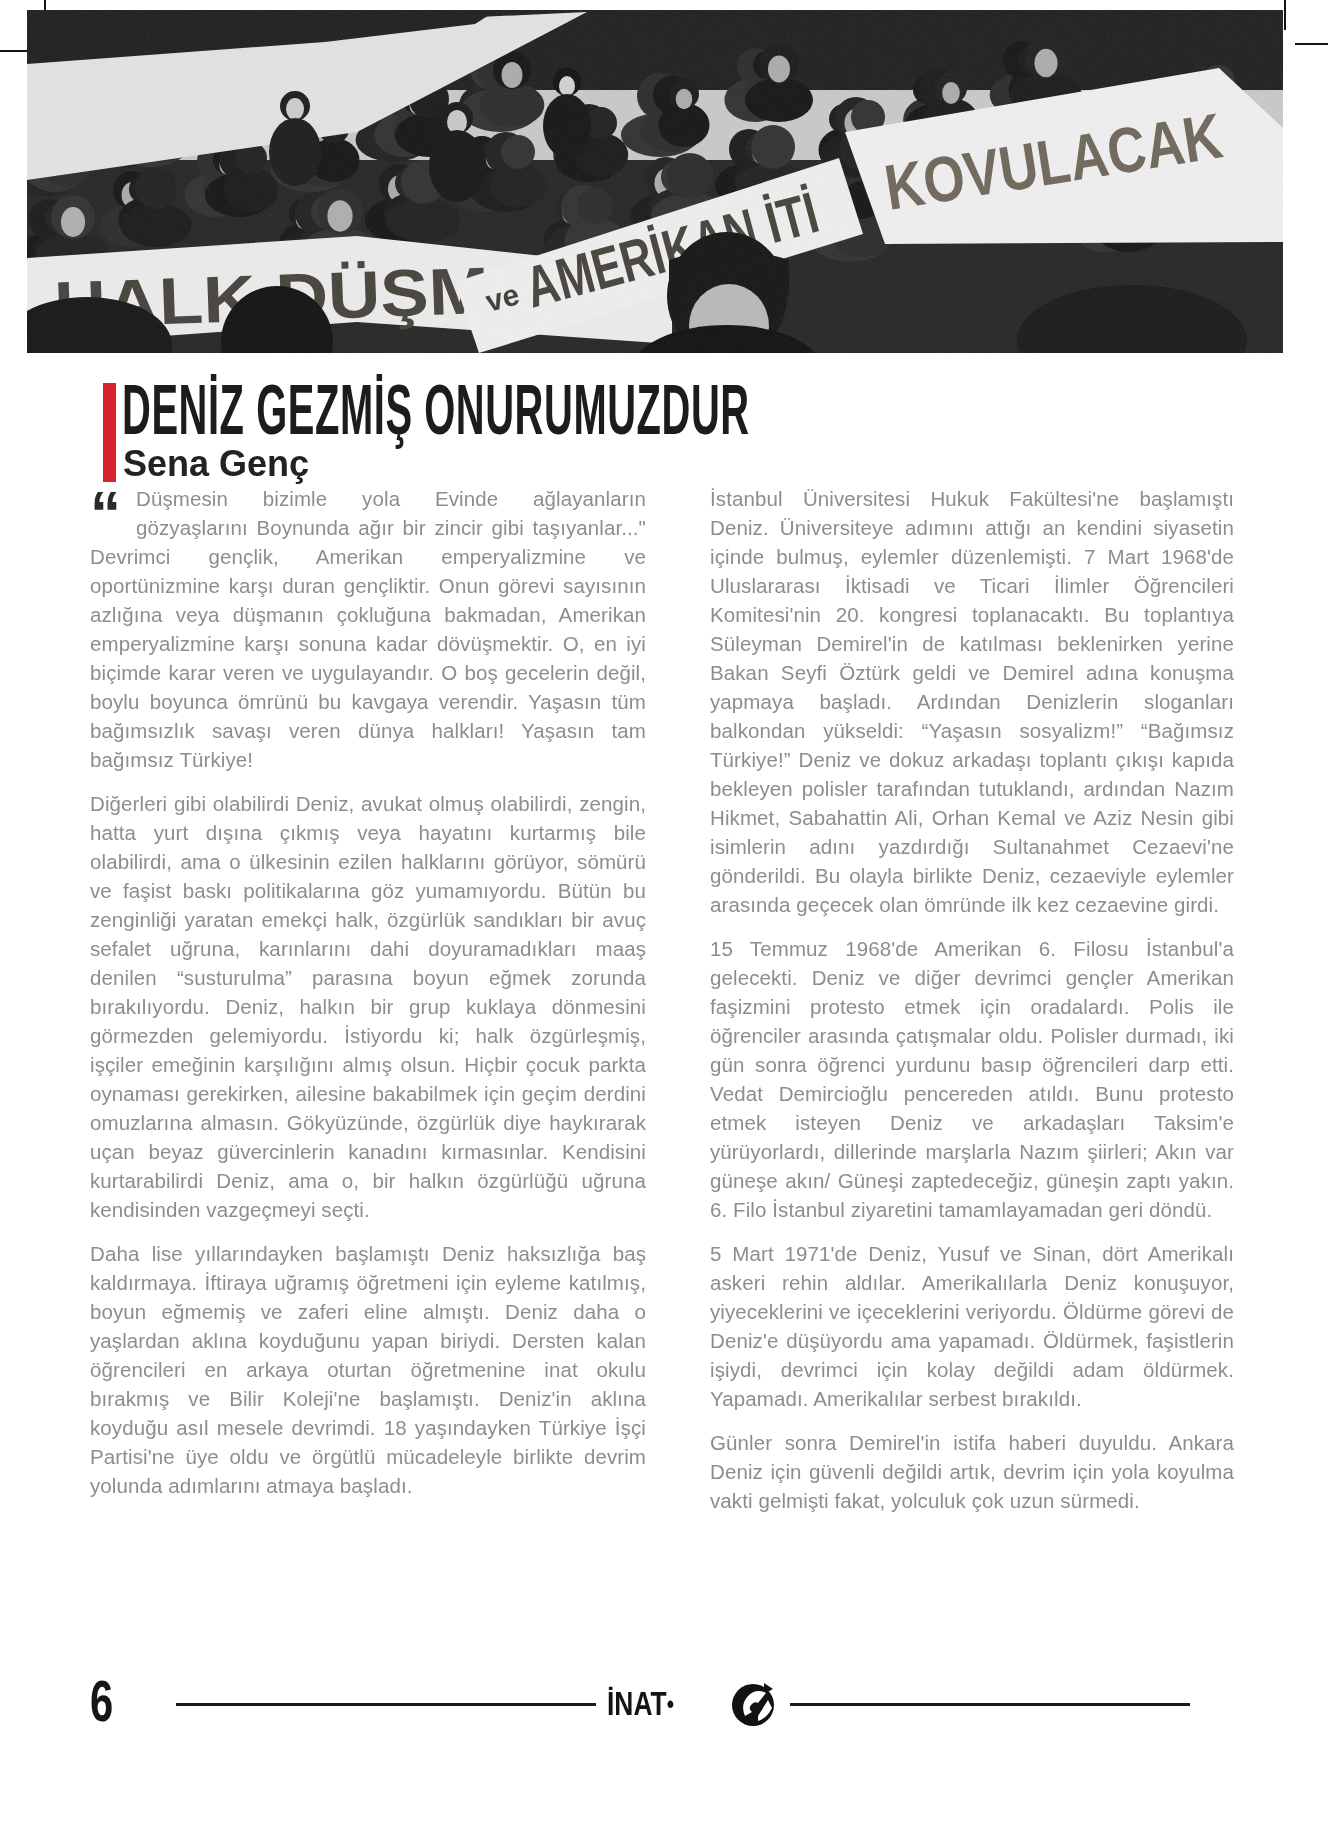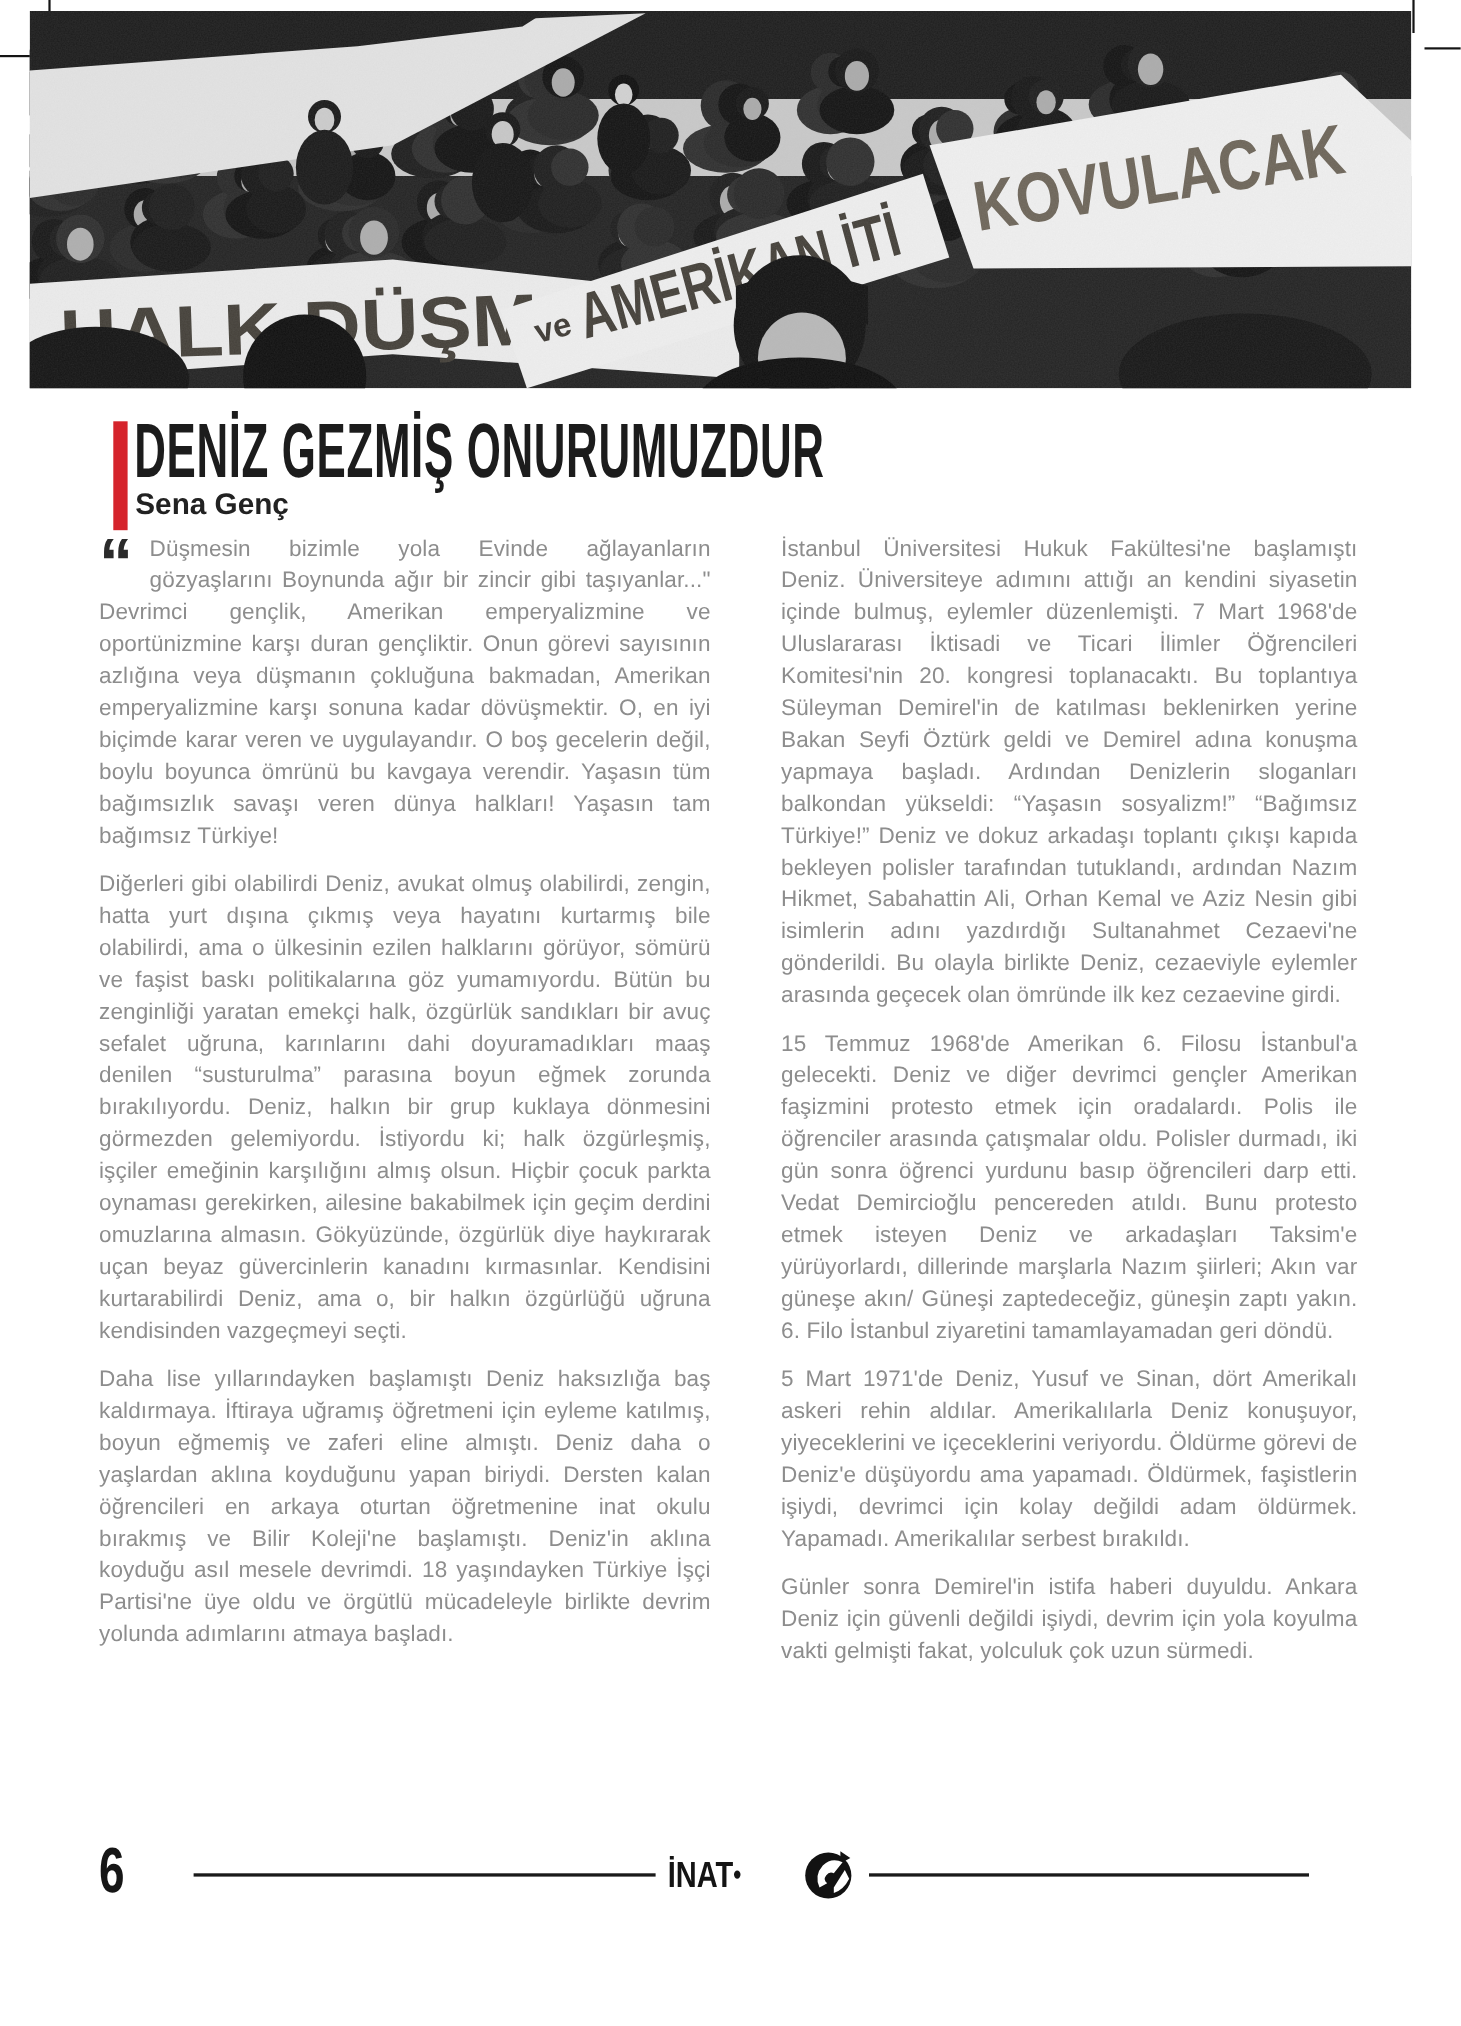--- a/index.html
+++ b/index.html
@@ -23,21 +23,21 @@
 
   
   .red-bar{position:absolute;left:103px;top:383px;width:13px;height:99px;background:#d5242c;}
   .title{
     position:absolute;left:122px;top:374px;
     font-size:70px;line-height:72px;font-weight:700;
     color:#1c1c1c;white-space:nowrap;
     transform:scale(0.57,1);transform-origin:left top;
     letter-spacing:1px;
   }
-  .author{position:absolute;left:123px;top:443px;font-size:27px;font-weight:700;color:#222222;}
+  .author{position:absolute;left:123px;top:443px;font-size:36px;font-weight:700;color:#222222;}
 
   
   .col{
     position:absolute;top:484px;
     font-size:20.5px;line-height:29px;
     color:#8d8d8d;text-align:justify;
     letter-spacing:0.1px;
   }
   .col p{margin:0 0 15px 0;}
   .col-left{left:90px;width:556px;}
@@ -346,21 +346,21 @@
 
 <div class="col col-left">
     <p><span class="qmark">“</span>Düşmesin bizimle yola Evinde ağlayanların gözyaşlarını Boynunda ağır bir zincir gibi taşıyanlar..." Devrimci gençlik, Amerikan emperyalizmine ve oportünizmine karşı duran gençliktir. Onun görevi sayısının azlığına veya düşmanın çokluğuna bakmadan, Amerikan emperyalizmine karşı sonuna kadar dövüşmektir. O, en iyi biçimde karar veren ve uygulayandır. O boş gecelerin değil, boylu boyunca ömrünü bu kavgaya verendir. Yaşasın tüm bağımsızlık savaşı veren dünya halkları! Yaşasın tam bağımsız Türkiye!</p>
     <p>Diğerleri gibi olabilirdi Deniz, avukat olmuş olabilirdi, zengin, hatta yurt dışına çıkmış veya hayatını kurtarmış bile olabilirdi, ama o ülkesinin ezilen halklarını görüyor, sömürü ve faşist baskı politikalarına göz yumamıyordu. Bütün bu zenginliği yaratan emekçi halk, özgürlük sandıkları bir avuç sefalet uğruna, karınlarını dahi doyuramadıkları maaş denilen “susturulma” parasına boyun eğmek zorunda bırakılıyordu. Deniz, halkın bir grup kuklaya dönmesini görmezden gelemiyordu. İstiyordu ki; halk özgürleşmiş, işçiler emeğinin karşılığını almış olsun. Hiçbir çocuk parkta oynaması gerekirken, ailesine bakabilmek için geçim derdini omuzlarına almasın. Gökyüzünde, özgürlük diye haykırarak uçan beyaz güvercinlerin kanadını kırmasınlar. Kendisini kurtarabilirdi Deniz, ama o, bir halkın özgürlüğü uğruna kendisinden vazgeçmeyi seçti.</p>
     <p>Daha lise yıllarındayken başlamıştı Deniz haksızlığa baş kaldırmaya. İftiraya uğramış öğretmeni için eyleme katılmış, boyun eğmemiş ve zaferi eline almıştı. Deniz daha o yaşlardan aklına koyduğunu yapan biriydi. Dersten kalan öğrencileri en arkaya oturtan öğretmenine inat okulu bırakmış ve Bilir Koleji'ne başlamıştı. Deniz'in aklına koyduğu asıl mesele devrimdi. 18 yaşındayken Türkiye İşçi Partisi'ne üye oldu ve örgütlü mücadeleyle birlikte devrim yolunda adımlarını atmaya başladı.</p>
   </div>
 <div class="col col-right">
     <p>İstanbul Üniversitesi Hukuk Fakültesi'ne başlamıştı Deniz. Üniversiteye adımını attığı an kendini siyasetin içinde bulmuş, eylemler düzenlemişti. 7 Mart 1968'de Uluslararası İktisadi ve Ticari İlimler Öğrencileri Komitesi'nin 20. kongresi toplanacaktı. Bu toplantıya Süleyman Demirel'in de katılması beklenirken yerine Bakan Seyfi Öztürk geldi ve Demirel adına konuşma yapmaya başladı. Ardından Denizlerin sloganları balkondan yükseldi: “Yaşasın sosyalizm!” “Bağımsız Türkiye!” Deniz ve dokuz arkadaşı toplantı çıkışı kapıda bekleyen polisler tarafından tutuklandı, ardından Nazım Hikmet, Sabahattin Ali, Orhan Kemal ve Aziz Nesin gibi isimlerin adını yazdırdığı Sultanahmet Cezaevi'ne gönderildi. Bu olayla birlikte Deniz, cezaeviyle eylemler arasında geçecek olan ömründe ilk kez cezaevine girdi.</p>
     <p>15 Temmuz 1968'de Amerikan 6. Filosu İstanbul'a gelecekti. Deniz ve diğer devrimci gençler Amerikan faşizmini protesto etmek için oradalardı. Polis ile öğrenciler arasında çatışmalar oldu. Polisler durmadı, iki gün sonra öğrenci yurdunu basıp öğrencileri darp etti. Vedat Demircioğlu pencereden atıldı. Bunu protesto etmek isteyen Deniz ve arkadaşları Taksim'e yürüyorlardı, dillerinde marşlarla Nazım şiirleri; Akın var güneşe akın/ Güneşi zaptedeceğiz, güneşin zaptı yakın. 6. Filo İstanbul ziyaretini tamamlayamadan geri döndü.</p>
     <p>5 Mart 1971'de Deniz, Yusuf ve Sinan, dört Amerikalı askeri rehin aldılar. Amerikalılarla Deniz konuşuyor, yiyeceklerini ve içeceklerini veriyordu. Öldürme görevi de Deniz'e düşüyordu ama yapamadı. Öldürmek, faşistlerin işiydi, devrimci için kolay değildi adam öldürmek. Yapamadı. Amerikalılar serbest bırakıldı.</p>
-    <p>Günler sonra Demirel'in istifa haberi duyuldu. Ankara Deniz için güvenli değildi işiydi, devrim için yola koyulma vakti gelmişti fakat, yolculuk çok uzun sürmedi.</p>
+    <p>Günler sonra Demirel'in istifa haberi duyuldu. Ankara Deniz için güvenli değildi artık, devrim için yola koyulma vakti gelmişti fakat, yolculuk çok uzun sürmedi.</p>
   </div>
 
 <div class="page-num">6</div>
 <div class="fline fline-left"></div>
 <div class="brand"><span>İNAT</span><span class="dot">•</span></div>
 <div class="logo">
   <svg viewBox="0 0 47 47">
     <circle cx="22" cy="25" r="21" fill="#121212"></circle>
     <path d="M33 3 L42 9 L33 14 Z" fill="#121212"></path>
     <path d="M14 36 Q9 25 17 16 Q25 8 35 13 L27 23 Q23 21 20 25 Q17 29 21 32 Z" fill="#ffffff"></path>

